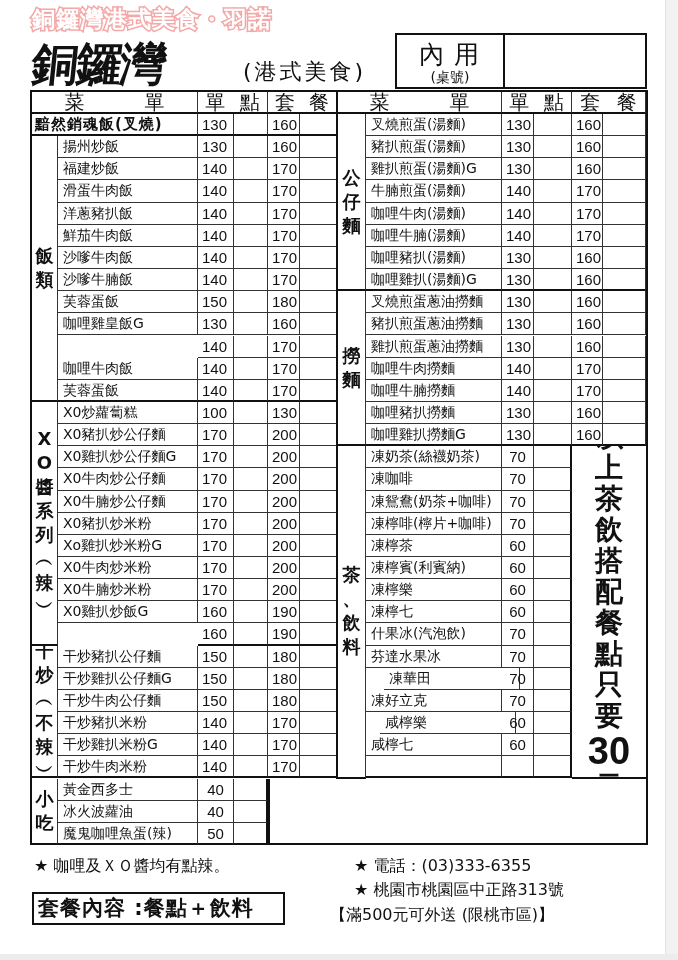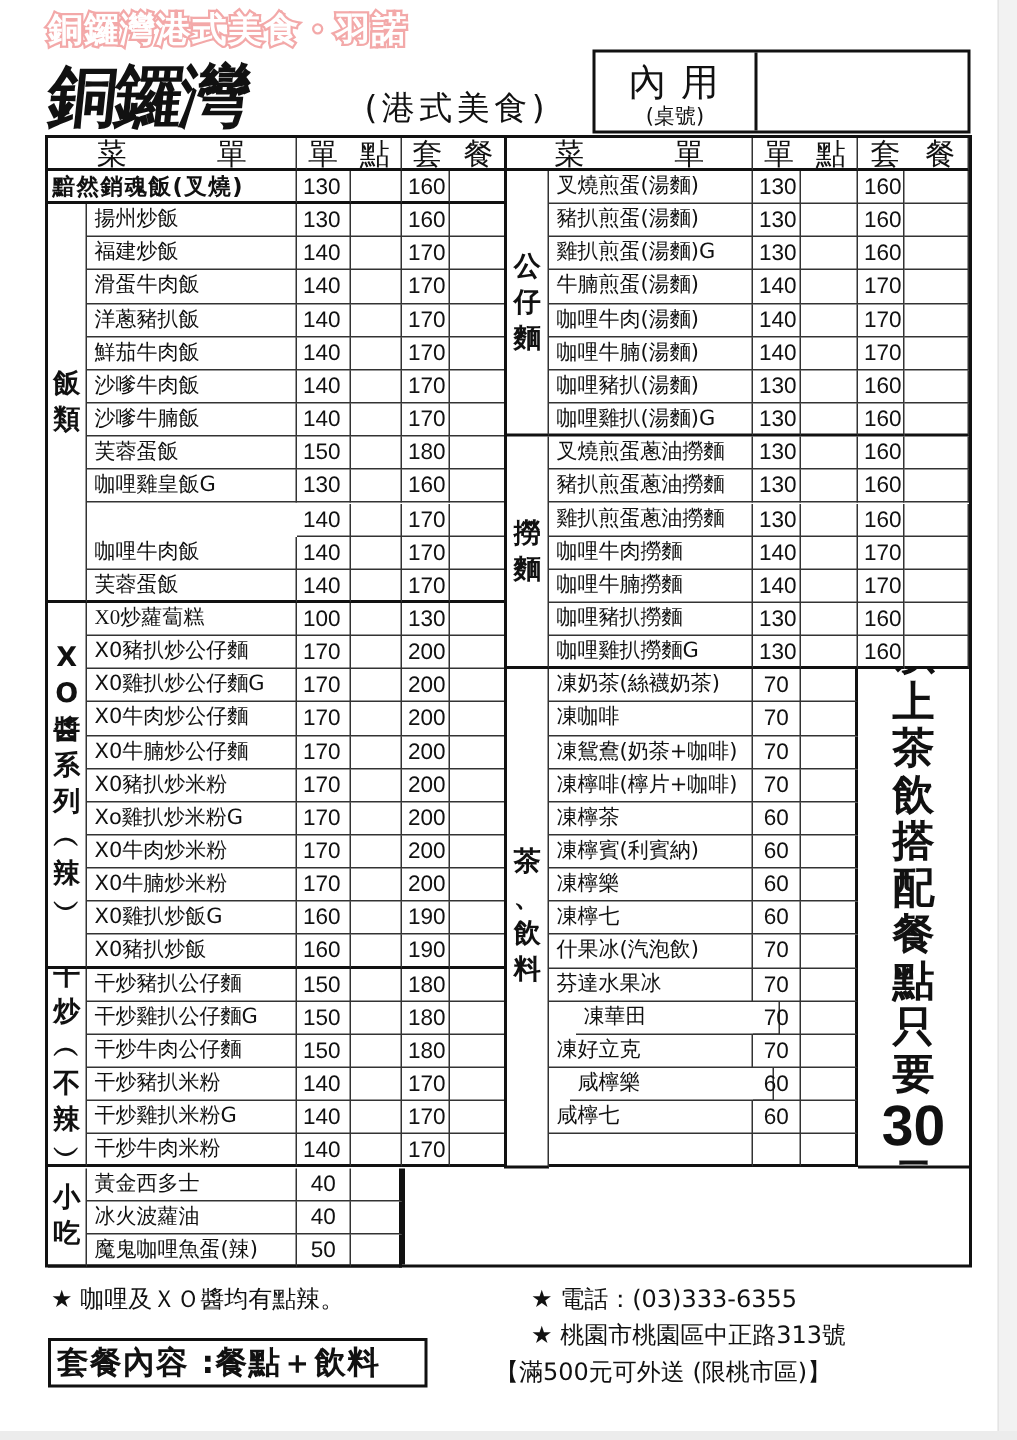--- a/index.html
+++ b/index.html
@@ -135,21 +135,21 @@
     <div class="c  thick-r" style="left: 268px; width: 38px; top: 265.65px; height: 22.15px;"></div>
     <div class="c name thick-b" style="left: 26px; width: 140px; top: 287.8px; height: 22.15px;">芙蓉蛋飯</div>
     <div class="c num thick-b" style="left: 166px; width: 36px; top: 287.8px; height: 22.15px;">140</div>
     <div class="c  thick-b" style="left: 202px; width: 34px; top: 287.8px; height: 22.15px;"></div>
     <div class="c num thick-b" style="left: 236px; width: 32px; top: 287.8px; height: 22.15px;">170</div>
     <div class="c  thick-b thick-r" style="left: 268px; width: 38px; top: 287.8px; height: 22.15px;"></div>
     <div class="c cat thick-b" style="left: 0px; width: 26px; top: 44.15px; height: 265.8px;">
       <span>飯</span>
       <span>類</span>
     </div>
-    <div class="c name" style="left: 26px; width: 140px; top: 309.95px; height: 22.15px; font-family: Liberation Serif, serif;">X0炒蘿蔔糕</div>
+    <div class="c name" style="left: 26px; width: 140px; top: 309.95px; height: 22.15px;">X0炒蘿蔔糕</div>
     <div class="c num" style="left: 166px; width: 36px; top: 309.95px; height: 22.15px;">100</div>
     <div class="c " style="left: 202px; width: 34px; top: 309.95px; height: 22.15px;"></div>
     <div class="c num" style="left: 236px; width: 32px; top: 309.95px; height: 22.15px;">130</div>
     <div class="c  thick-r" style="left: 268px; width: 38px; top: 309.95px; height: 22.15px;"></div>
     <div class="c name" style="left: 26px; width: 140px; top: 332.1px; height: 22.15px;">X0豬扒炒公仔麵</div>
     <div class="c num" style="left: 166px; width: 36px; top: 332.1px; height: 22.15px;">170</div>
     <div class="c " style="left: 202px; width: 34px; top: 332.1px; height: 22.15px;"></div>
     <div class="c num" style="left: 236px; width: 32px; top: 332.1px; height: 22.15px;">200</div>
     <div class="c  thick-r" style="left: 268px; width: 38px; top: 332.1px; height: 22.15px;"></div>
     <div class="c name" style="left: 26px; width: 140px; top: 354.25px; height: 22.15px;">X0雞扒炒公仔麵G</div>
@@ -185,21 +185,20 @@
     <div class="c name" style="left: 26px; width: 140px; top: 487.15px; height: 22.15px;">X0牛腩炒米粉</div>
     <div class="c num" style="left: 166px; width: 36px; top: 487.15px; height: 22.15px;">170</div>
     <div class="c " style="left: 202px; width: 34px; top: 487.15px; height: 22.15px;"></div>
     <div class="c num" style="left: 236px; width: 32px; top: 487.15px; height: 22.15px;">200</div>
     <div class="c  thick-r" style="left: 268px; width: 38px; top: 487.15px; height: 22.15px;"></div>
     <div class="c name" style="left: 26px; width: 140px; top: 509.3px; height: 22.15px;">X0雞扒炒飯G</div>
     <div class="c num" style="left: 166px; width: 36px; top: 509.3px; height: 22.15px;">160</div>
     <div class="c " style="left: 202px; width: 34px; top: 509.3px; height: 22.15px;"></div>
     <div class="c num" style="left: 236px; width: 32px; top: 509.3px; height: 22.15px;">190</div>
     <div class="c  thick-r" style="left: 268px; width: 38px; top: 509.3px; height: 22.15px;"></div>
-    <div class="c name thick-b" style="left: 26px; width: 140px; top: 531.45px; height: 22.15px;">X0豬扒炒飯</div>
     <div class="c num thick-b" style="left: 166px; width: 36px; top: 531.45px; height: 22.15px;">160</div>
     <div class="c  thick-b" style="left: 202px; width: 34px; top: 531.45px; height: 22.15px;"></div>
     <div class="c num thick-b" style="left: 236px; width: 32px; top: 531.45px; height: 22.15px;">190</div>
     <div class="c  thick-b thick-r" style="left: 268px; width: 38px; top: 531.45px; height: 22.15px;"></div>
     <div class="c cat thick-b" style="left: 0px; width: 26px; top: 309.95px; height: 243.65px;">
       <span>X</span>
       <span>O</span>
       <span>醬</span>
       <span>系</span>
       <span>列</span>

